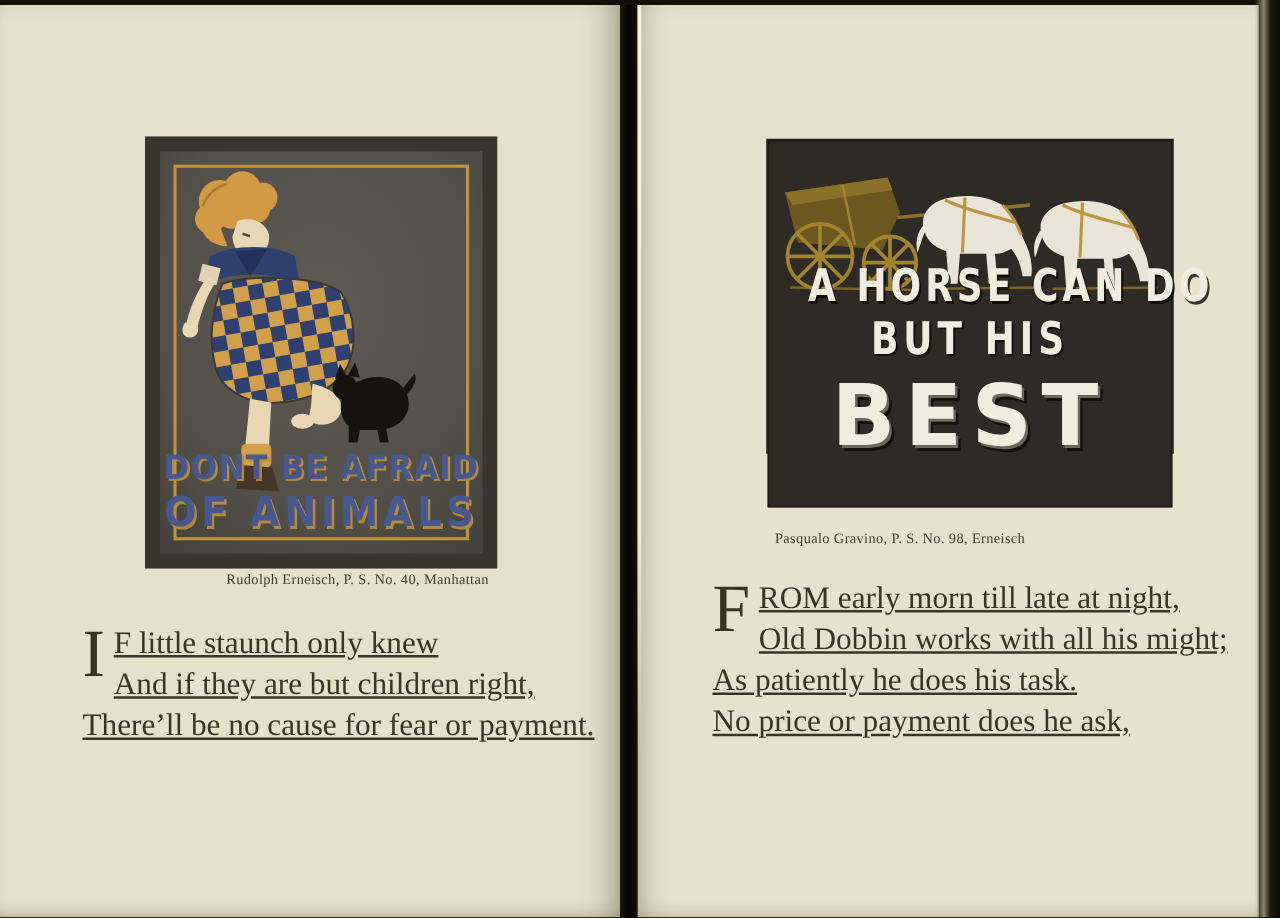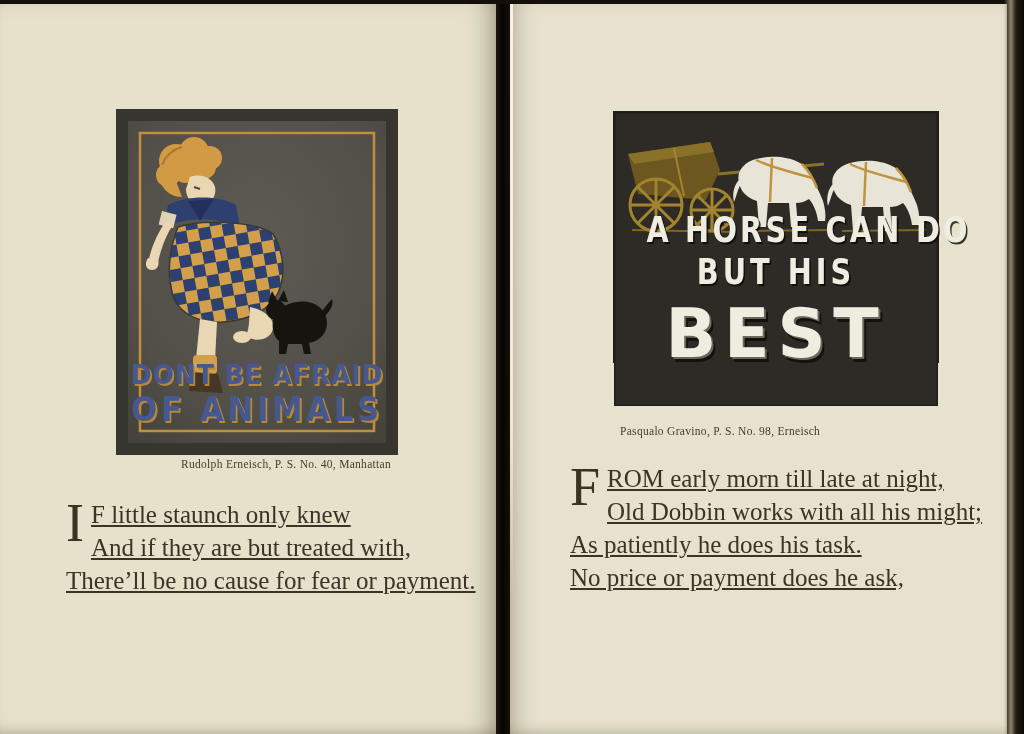--- a/index.html
+++ b/index.html
@@ -128,21 +128,21 @@
       </svg>
       <div class="poster-left-text plt1">DONT BE AFRAID</div>
       <div class="poster-left-text plt2">OF ANIMALS</div>
     </div>
 
     <div class="caption left-c">Rudolph Erneisch, P. S. No. 40, Manhattan</div>
 
     <div class="poem left-p">
       <span class="dropcap">I</span>
       <span class="pline">F little staunch only knew</span>
-      <span class="pline">And if they are but treated with,</span>
+      <span class="pline">And if they are but children right,</span>
       <span class="pline">There’ll be no cause for fear or payment.</span>
     </div>
   </div>
 
   <div class="page right">
 
     <div class="poster-right">
       <svg width="324" height="294" viewBox="0 0 324 294">
         <rect width="324" height="294" fill="#2e2b26"></rect>
         <rect width="324" height="294" fill="none" stroke="#201d18" stroke-width="3"></rect>

